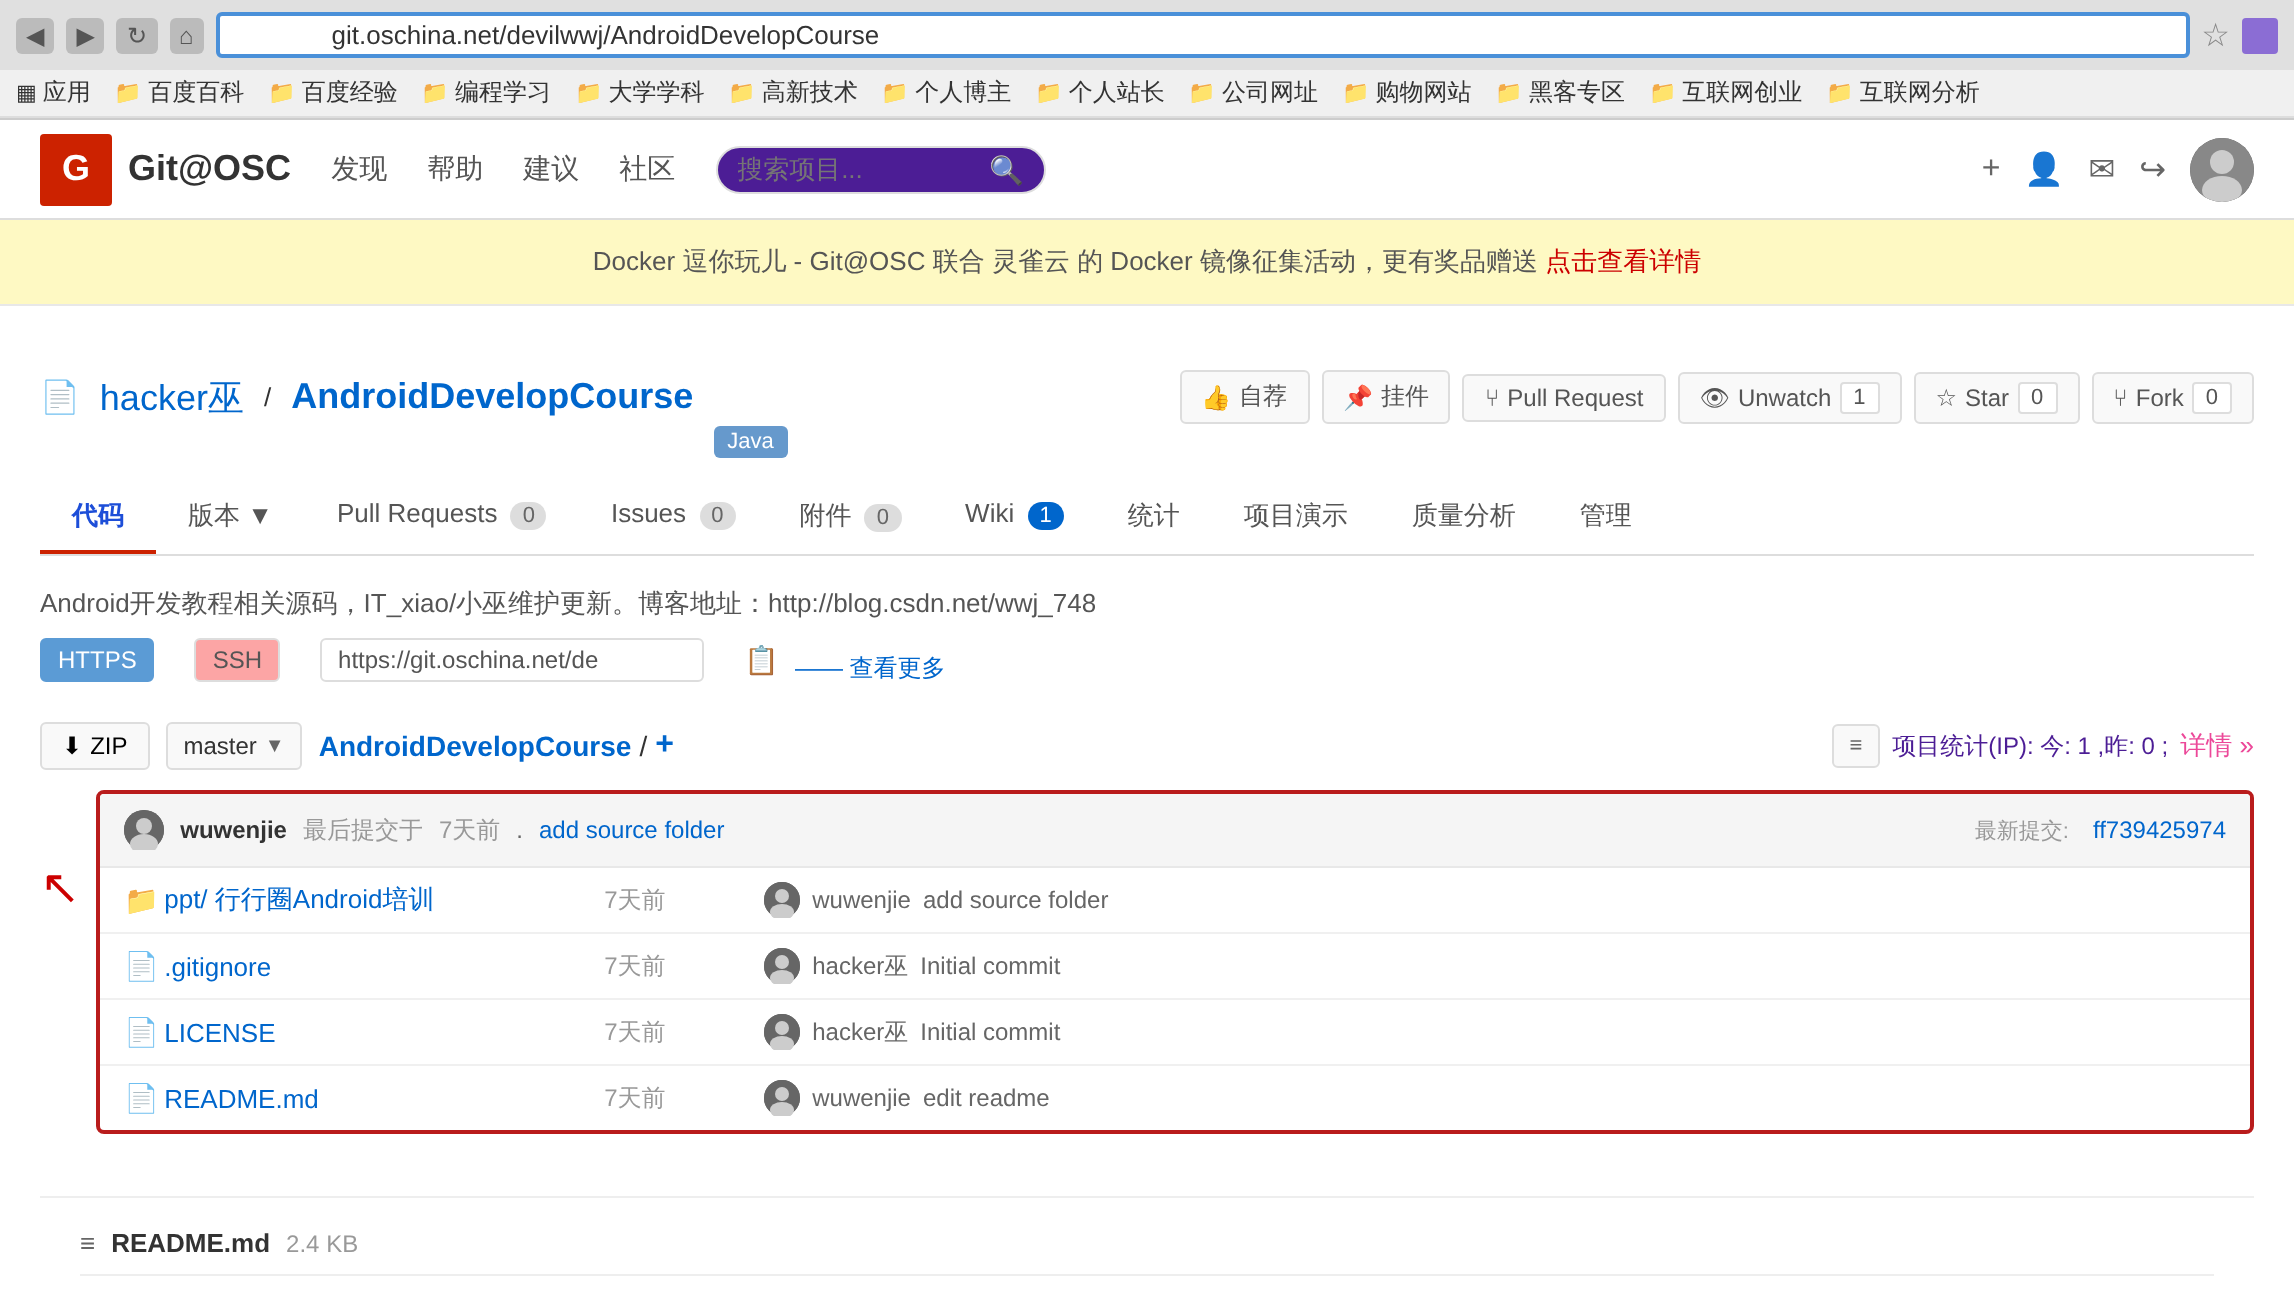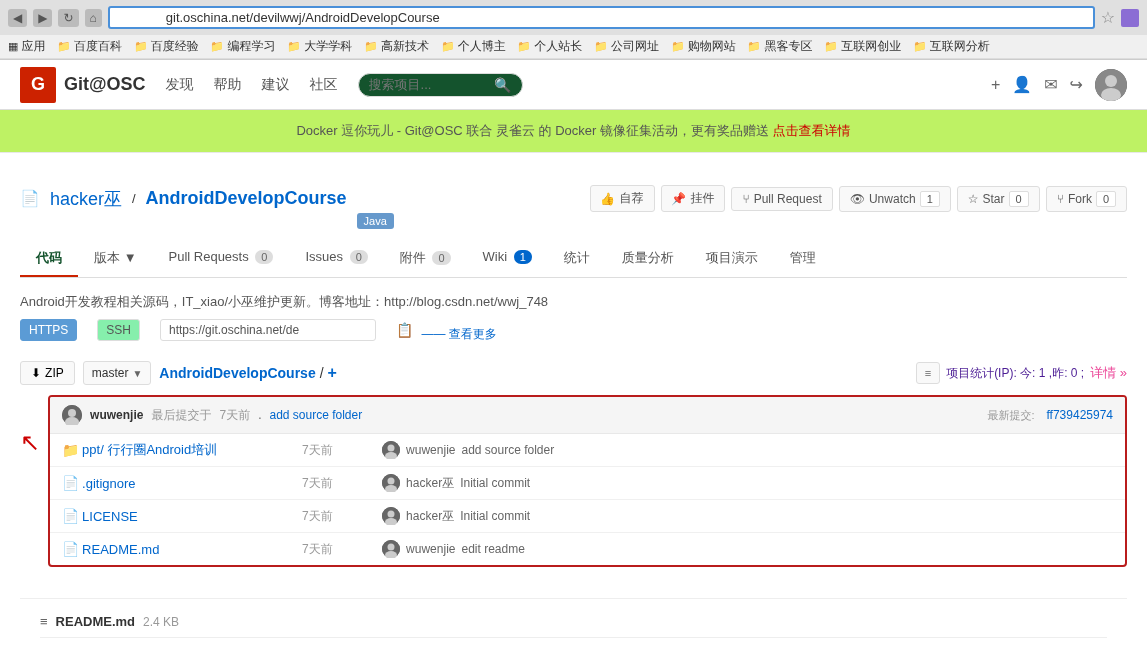--- a/index.html
+++ b/index.html
@@ -19,47 +19,47 @@
     .bookmark-item { display: flex; align-items: center; gap: 3px; color: #333; cursor: pointer; white-space: nowrap; }
     .bk-icon { font-size: 11px; }
 
     
     .site-header { background: white; border-bottom: 1px solid #ddd; padding: 0 20px; display: flex; align-items: center; height: 50px; gap: 20px; }
     .logo-area { display: flex; align-items: center; gap: 8px; }
     .logo-box { width: 36px; height: 36px; background: #cc2200; display: flex; align-items: center; justify-content: center; color: white; font-weight: bold; font-size: 18px; border-radius: 2px; }
     .site-name { font-size: 18px; font-weight: bold; color: #333; }
     .site-nav { display: flex; gap: 20px; align-items: center; }
     .nav-item { color: #555; cursor: pointer; font-size: 14px; }
-    .search-box { display: flex; align-items: center; border: 1px solid #ddd; border-radius: 20px; padding: 3px 10px; gap: 6px; background: #14532d; }
+    .search-box { display: flex; align-items: center; border: 1px solid #ddd; border-radius: 20px; padding: 3px 10px; gap: 6px; background: #4c1d95; }
     .search-input { border: none; outline: none; background: transparent; font-size: 13px; color: #999; width: 120px; }
     .search-btn { background: none; border: none; cursor: pointer; color: #999; font-size: 14px; }
     .header-actions { margin-left: auto; display: flex; gap: 12px; align-items: center; }
     .header-action-btn { background: none; border: none; cursor: pointer; color: #666; font-size: 16px; }
     .user-avatar { width: 32px; height: 32px; border-radius: 50%; background: #666; overflow: hidden; display: flex; align-items: center; justify-content: center; color: white; font-size: 12px; }
 
     
-    .banner { background: #bef264; border-bottom: 1px solid #e8e8e8; padding: 12px 20px; text-align: center; font-size: 13px; color: #555; }
+    .banner { background: #fef9c3; border-bottom: 1px solid #e8e8e8; padding: 12px 20px; text-align: center; font-size: 13px; color: #555; }
     .banner-link { color: #cc0000; text-decoration: none; }
 
     
     .repo-area { background: white; padding: 15px 20px 0; }
     .repo-title-row { display: flex; align-items: center; gap: 10px; margin-bottom: 12px; }
     .repo-icon { color: #666; font-size: 16px; }
     .repo-breadcrumb { font-size: 18px; color: #0066cc; }
     .repo-breadcrumb a { color: #0066cc; text-decoration: none; }
     .repo-name { font-size: 18px; font-weight: bold; color: #0066cc; }
     .lang-badge { background: #6699cc; color: white; font-size: 11px; padding: 2px 7px; border-radius: 3px; margin-top: 45px; }
     .repo-actions { margin-left: auto; display: flex; gap: 6px; align-items: center; }
     .action-btn { display: flex; align-items: center; gap: 4px; padding: 4px 10px; border: 1px solid #ddd; border-radius: 3px; background: #f9f9f9; cursor: pointer; font-size: 12px; color: #555; }
     .action-count { background: white; border: 1px solid #ddd; border-radius: 2px; padding: 1px 6px; font-size: 11px; }
 
     
     .repo-tabs { display: flex; border-bottom: 1px solid #ddd; margin-top: 5px; }
     .tab-item { padding: 8px 16px; cursor: pointer; font-size: 13px; color: #555; border-bottom: 2px solid transparent; }
-    .tab-item.active { color: #14532d; border-bottom: 2px solid #cc2200; font-weight: bold; }
+    .tab-item.active { color: #1d4ed8; border-bottom: 2px solid #cc2200; font-weight: bold; }
     .tab-badge { background: #ddd; color: #666; border-radius: 10px; padding: 1px 6px; font-size: 11px; margin-left: 3px; }
     .tab-badge.blue { background: #0066cc; color: white; }
 
     
     .repo-content { background: white; padding: 15px 20px; }
     .repo-description { font-size: 13px; color: #555; margin-bottom: 8px; }
     .show-more { color: #0066cc; cursor: pointer; font-size: 12px; }
     .zip-btn { padding: 4px 10px; border: 1px solid #ddd; border-radius: 3px; background: #f9f9f9; cursor: pointer; font-size: 12px; display: flex; align-items: center; gap: 4px; }
     .branch-select { padding: 4px 8px; border: 1px solid #ddd; border-radius: 3px; background: #f9f9f9; cursor: pointer; font-size: 12px; display: flex; align-items: center; gap: 4px; }
     .branch-arrow { font-size: 10px; color: #666; }
@@ -93,23 +93,23 @@
     
     .readme-section { background: white; padding: 15px 20px; border-top: 1px solid #eee; margin-top: 5px; }
     .readme-header { display: flex; align-items: center; gap: 8px; font-size: 13px; color: #555; margin-bottom: 10px; border-bottom: 1px solid #eee; padding-bottom: 8px; }
     .readme-icon { color: #666; }
     .readme-title { font-weight: bold; color: #333; font-size: 13px; }
     .readme-size { color: #999; font-size: 12px; }
     .readme-content { font-size: 22px; font-weight: bold; color: #333; padding: 10px 0; }
 
     
     .clone-section { display: flex; align-items: center; gap: 20px; margin-bottom: 8px; }
-    .clone-btn { padding: 3px 8px; border: 1px solid #ddd; border-radius: 3px; background: #86efac; cursor: pointer; font-size: 12px; color: #555; }
+    .clone-btn { padding: 3px 8px; border: 1px solid #ddd; border-radius: 3px; background: #fca5a5; cursor: pointer; font-size: 12px; color: #555; }
     .clone-btn.active { background: #5b9bd5; color: white; border-color: #5b9bd5; }
-    .clone-input { border: 1px solid #ddd; border-radius: 3px; padding: 3px 8px; font-size: 12px; color: #555; width: 216px; }
+    .clone-input { border: 1px solid #ddd; border-radius: 3px; padding: 3px 8px; font-size: 12px; color: #555; width: 192px; }
     .copy-btn { cursor: pointer; color: #666; font-size: 14px; background: none; border: none; }
   </style>
 </head>
 <body>
 
 <div class="browser-chrome">
   <div class="browser-toolbar">
     <button class="browser-back">◀</button>
     <button class="browser-forward">▶</button>
     <button class="browser-refresh">↻</button>
@@ -269,22 +269,22 @@
     </div>
     <div class="tab-item">
       <span>附件</span>
       <span class="tab-badge">0</span>
     </div>
     <div class="tab-item">
       <span>Wiki</span>
       <span class="tab-badge blue">1</span>
     </div>
     <div class="tab-item">统计</div>
+    <div class="tab-item">项目演示</div>
     <div class="tab-item">质量分析</div>
-    <div class="tab-item">项目演示</div>
     <div class="tab-item">管理</div>
   </div>
 </div>
 
 <div class="repo-content">
 
   <div class="repo-description">
     <span>Android开发教程相关源码，IT_xiao/小巫维护更新。博客地址：http://blog.csdn.net/wwj_748</span>
   </div>
   <div style="display:flex; align-items:center; gap:8px; margin-bottom:12px; flex-wrap:wrap;">

